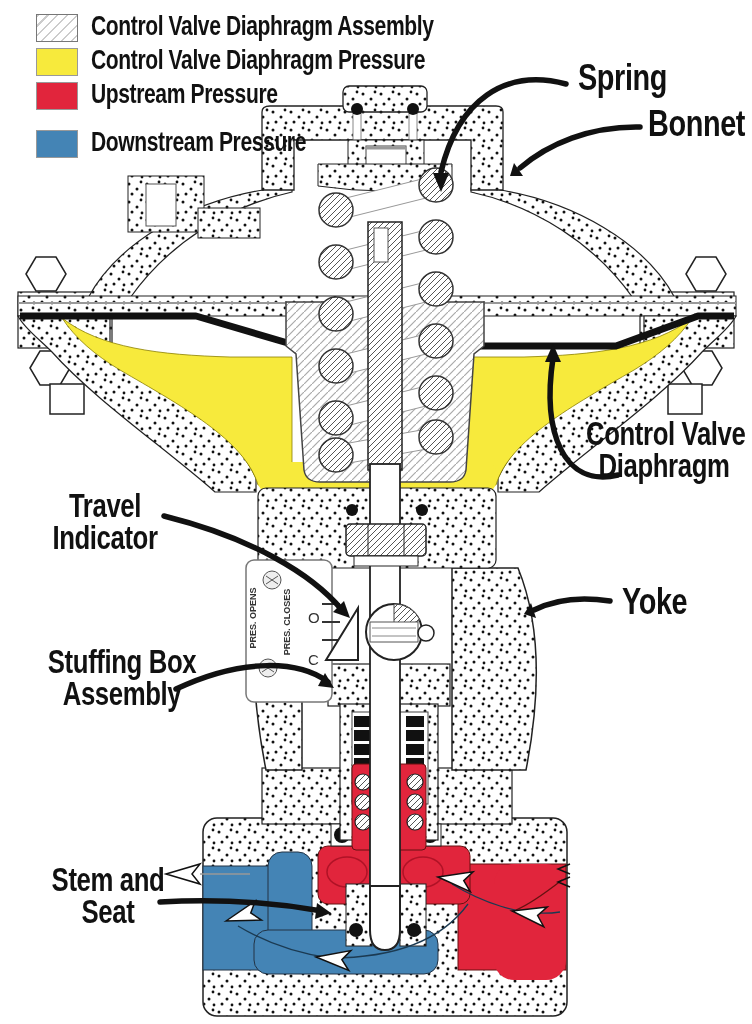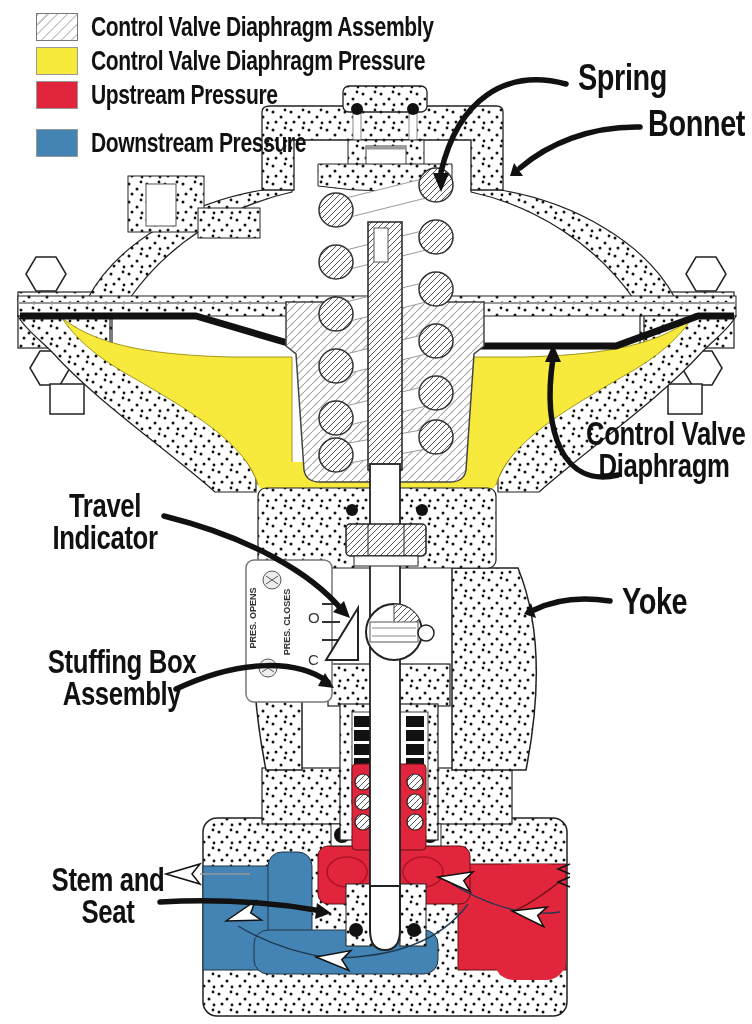--- a/index.html
+++ b/index.html
@@ -1,19 +1,19 @@
 <!DOCTYPE html>
 <html><head>
 <meta charset="utf-8">
 <style>
   html,body{margin:0;padding:0;background:#fff;}
   .stage{position:relative;width:752px;height:1024px;background:#fff;overflow:hidden;
          font-family:"Liberation Sans",sans-serif;}
   .stage svg{position:absolute;left:0;top:0;}
-  .legend-row{position:absolute;left:36px;display:flex;align-items:center;height:30px;}
+  .legend-row{position:absolute;left:36px;display:flex;align-items:flex-end;height:30px;}
   .swatch{width:42px;height:28px;border:1px solid #777;box-sizing:border-box;margin-right:13px;flex:0 0 auto;}
   .swatch.hatch{background:repeating-linear-gradient(135deg,#ccc 0 1.5px,#fff 1.5px 7px);}
   .swatch.yellow{background:#F7EA3C;border-color:#999;}
   .swatch.red{background:#E1253C;border-color:#999;}
   .swatch.blue{background:#4484B5;border-color:#999;}
   .legend-text{font-size:27px;font-weight:bold;color:#111;white-space:nowrap;
                transform:scaleX(.78);transform-origin:0 50%;letter-spacing:-.5px;}
   .label{position:absolute;font-weight:bold;color:#111;white-space:nowrap;line-height:.98;
          transform:scaleX(.78);letter-spacing:-.5px;}
   .label.l1{transform-origin:0 50%;}

